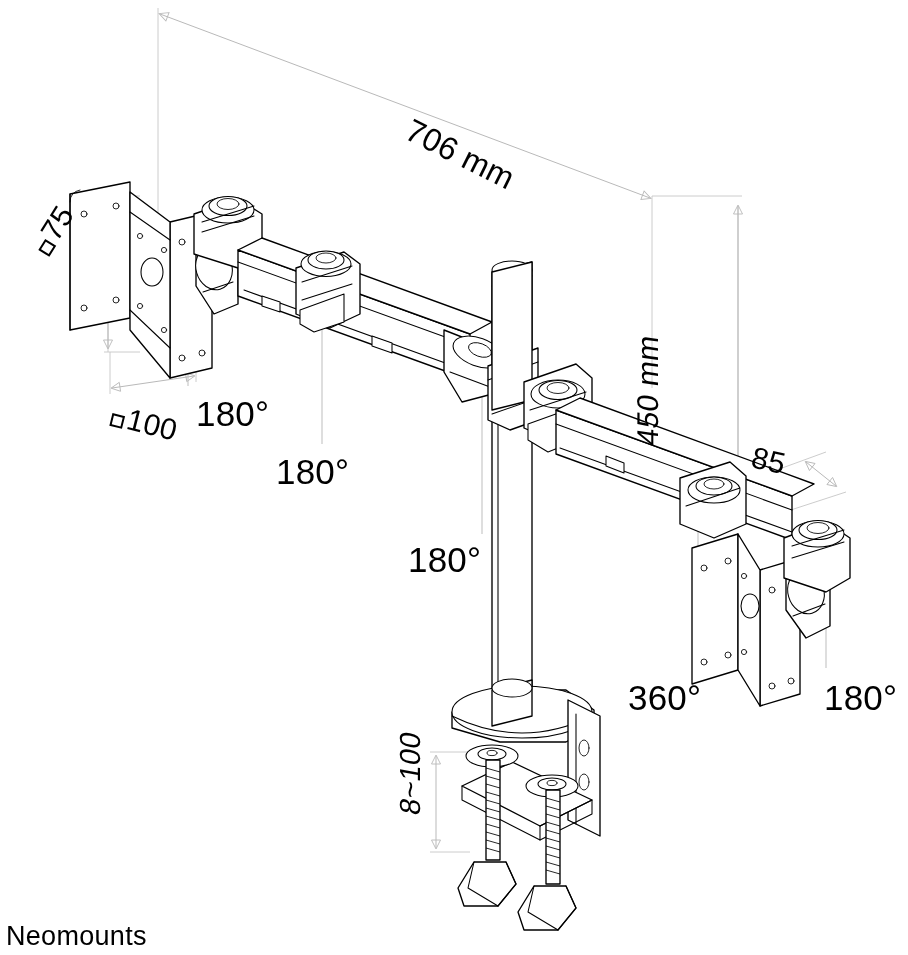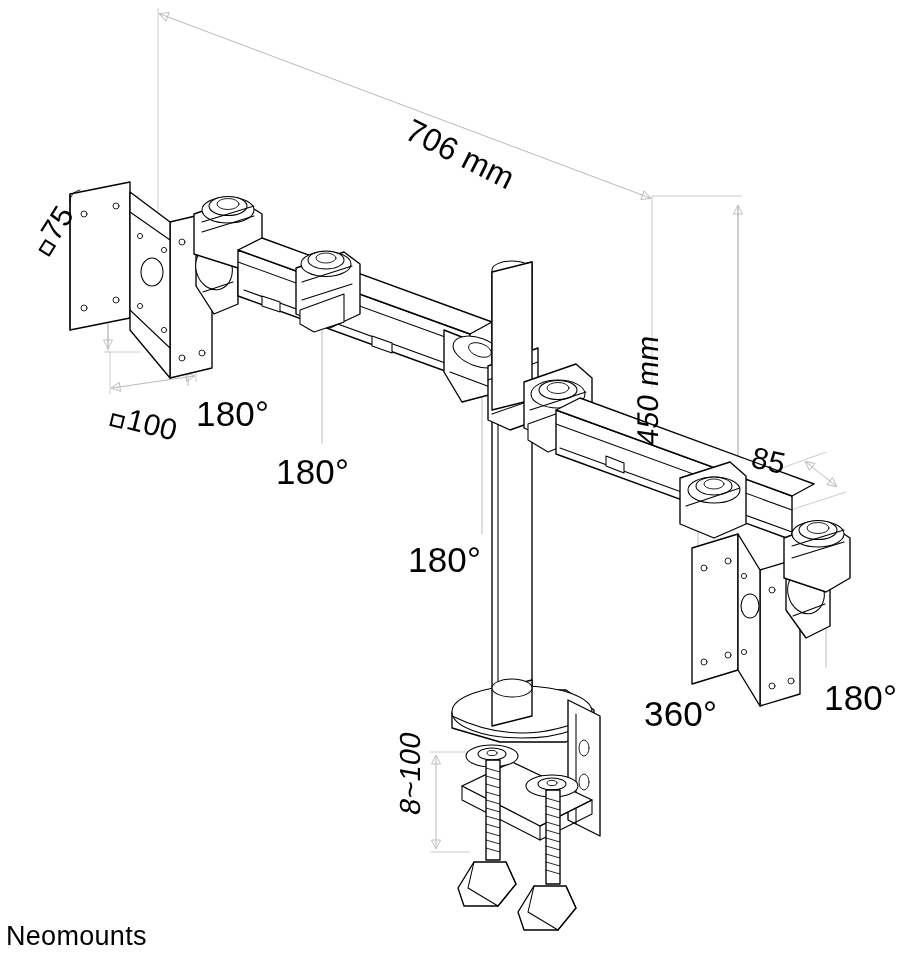--- a/index.html
+++ b/index.html
@@ -68,21 +68,21 @@
   }
   #lbl-85{
     left:752px;top:442px;
     transform:rotate(13deg);
     transform-origin:0 50%;
     font-size:30px;
   }
   #lbl-a1{left:196px;top:396px;}
   #lbl-a2{left:276px;top:454px;}
   #lbl-a3{left:408px;top:542px;}
-  #lbl-a4{left:628px;top:696px;margin-left:16px;}
+  #lbl-a4{left:628px;top:680px;}
   #lbl-a5{left:824px;top:680px;}
 
   #watermark{
     position:absolute;
     left:6px;top:921px;
     font-size:27px;
     color:#000000;
     font-family:"Liberation Sans","DejaVu Sans",sans-serif;
     letter-spacing:0.3px;
     user-select:none;

